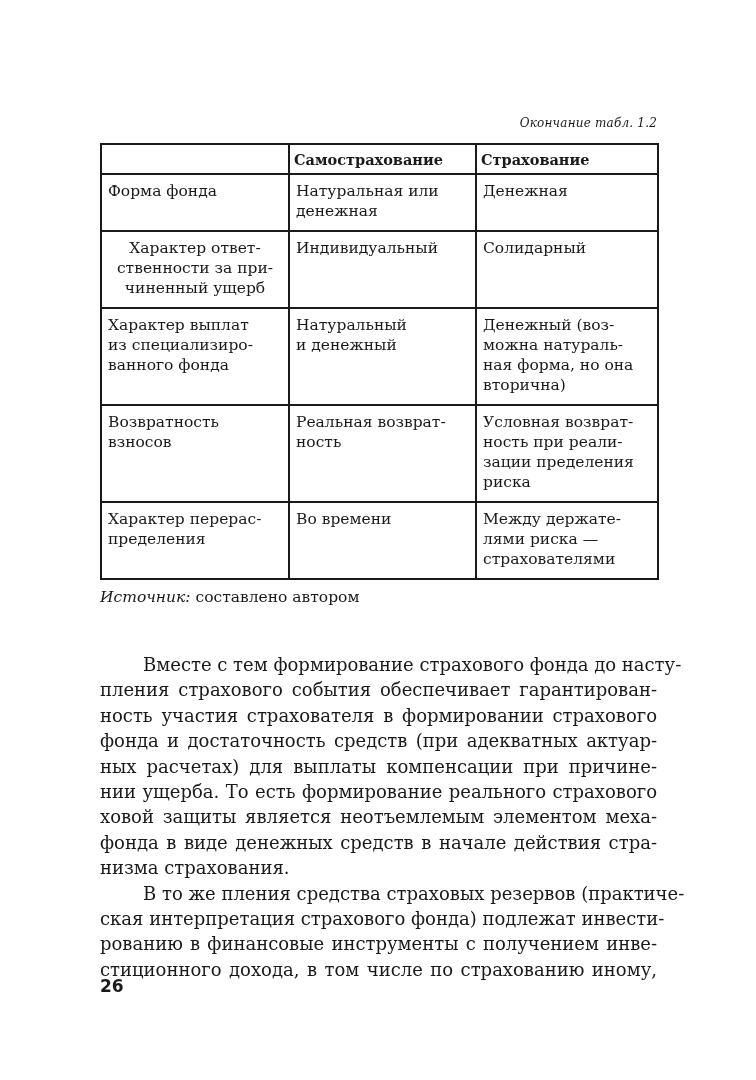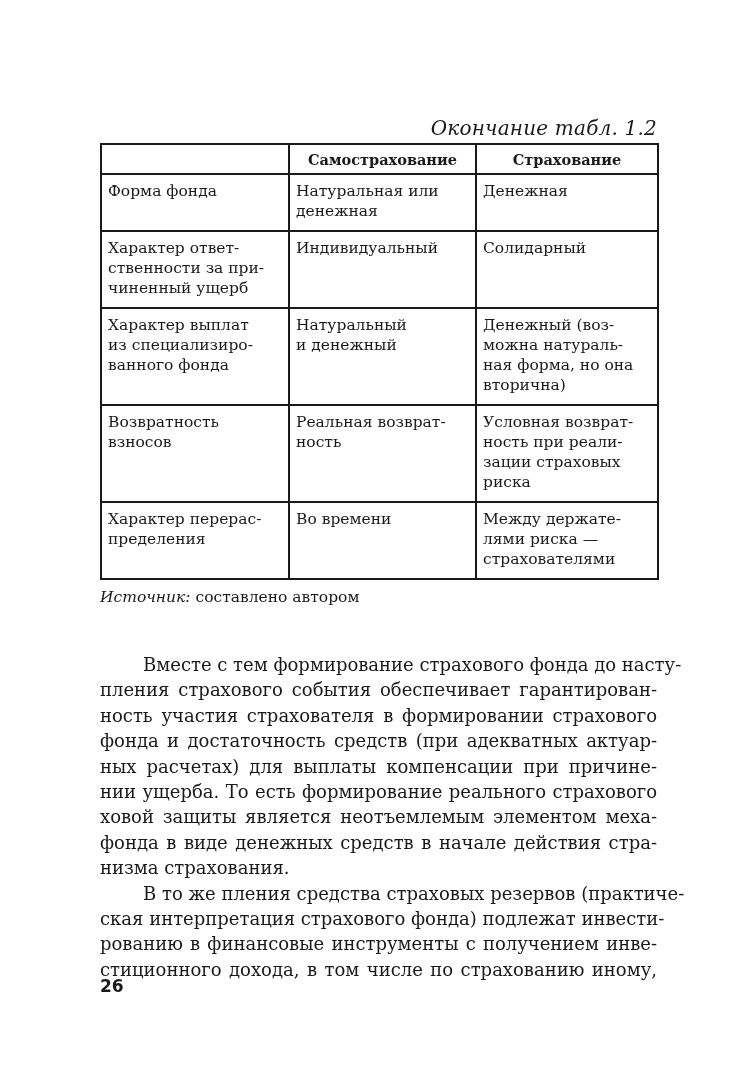--- a/index.html
+++ b/index.html
@@ -4,37 +4,37 @@
   <style>
     html, body { margin: 0; padding: 0; background: #ffffff; }
     body {
       width: 756px; height: 1080px; position: relative; overflow: hidden;
       font-family: "DejaVu Serif", "Liberation Serif", serif;
       color: #1a1a1a;
     }
     .page { position: absolute; left: 100px; top: 0; width: 557px; }
     .caption {
       position: absolute; right: 0; top: 116px;
-      font-style: italic; font-size: 20px; letter-spacing: 0.2px;
+      font-style: italic; font-size: 12px; letter-spacing: 0.2px;
       white-space: nowrap;
     }
     table.t {
       position: absolute; left: 0; top: 143px; width: 557px;
       border-collapse: collapse; table-layout: fixed;
       font-size: 15.5px; line-height: 20px;
     }
     table.t col.c1 { width: 188px; }
     table.t col.c2 { width: 187px; }
     table.t col.c3 { width: 182px; }
     table.t th, table.t td {
       border: 2px solid #1a1a1a; vertical-align: top; text-align: left;
       padding: 6px 6px 3px 6px;
     }
     table.t th {
-      font-weight: bold; text-align: center; font-size: 14.5px;
+      font-weight: bold; font-size: 14.5px;
       height: 18px; padding: 5px 4px 3px 4px;
     }
     table.t td .l { display: block; white-space: nowrap; }
     .source {
       position: absolute; left: 0; top: 588px; font-size: 15.5px;
     }
     .source .lbl { font-style: italic; }
     .body {
       position: absolute; left: 0; top: 652px; width: 557px;
       font-size: 18px; line-height: 25.4px;
@@ -77,21 +77,21 @@
           </td>
           <td style="height: 46px;">
             <span class="l">Натуральная или</span>
             <span class="l">денежная</span>
           </td>
           <td style="height: 46px;">
             <span class="l">Денежная</span>
           </td>
         </tr>
         <tr>
-          <td style="height: 66px;">
+          <td style="height: 66px; text-align: center;">
             <span class="l">Характер ответ-</span>
             <span class="l">ственности за при-</span>
             <span class="l">чиненный ущерб</span>
           </td>
           <td style="height: 66px;">
             <span class="l">Индивидуальный</span>
           </td>
           <td style="height: 66px;">
             <span class="l">Солидарный</span>
           </td>
@@ -118,21 +118,21 @@
             <span class="l">Возвратность</span>
             <span class="l">взносов</span>
           </td>
           <td style="height: 86px;">
             <span class="l">Реальная возврат-</span>
             <span class="l">ность</span>
           </td>
           <td style="height: 86px;">
             <span class="l">Условная возврат-</span>
             <span class="l">ность при реали-</span>
-            <span class="l">зации страховых</span>
+            <span class="l">зации пределения</span>
             <span class="l">риска</span>
           </td>
         </tr>
         <tr>
           <td style="height: 66px;">
             <span class="l">Характер перерас-</span>
             <span class="l">пределения</span>
           </td>
           <td style="height: 66px;">
             <span class="l">Во времени</span>

